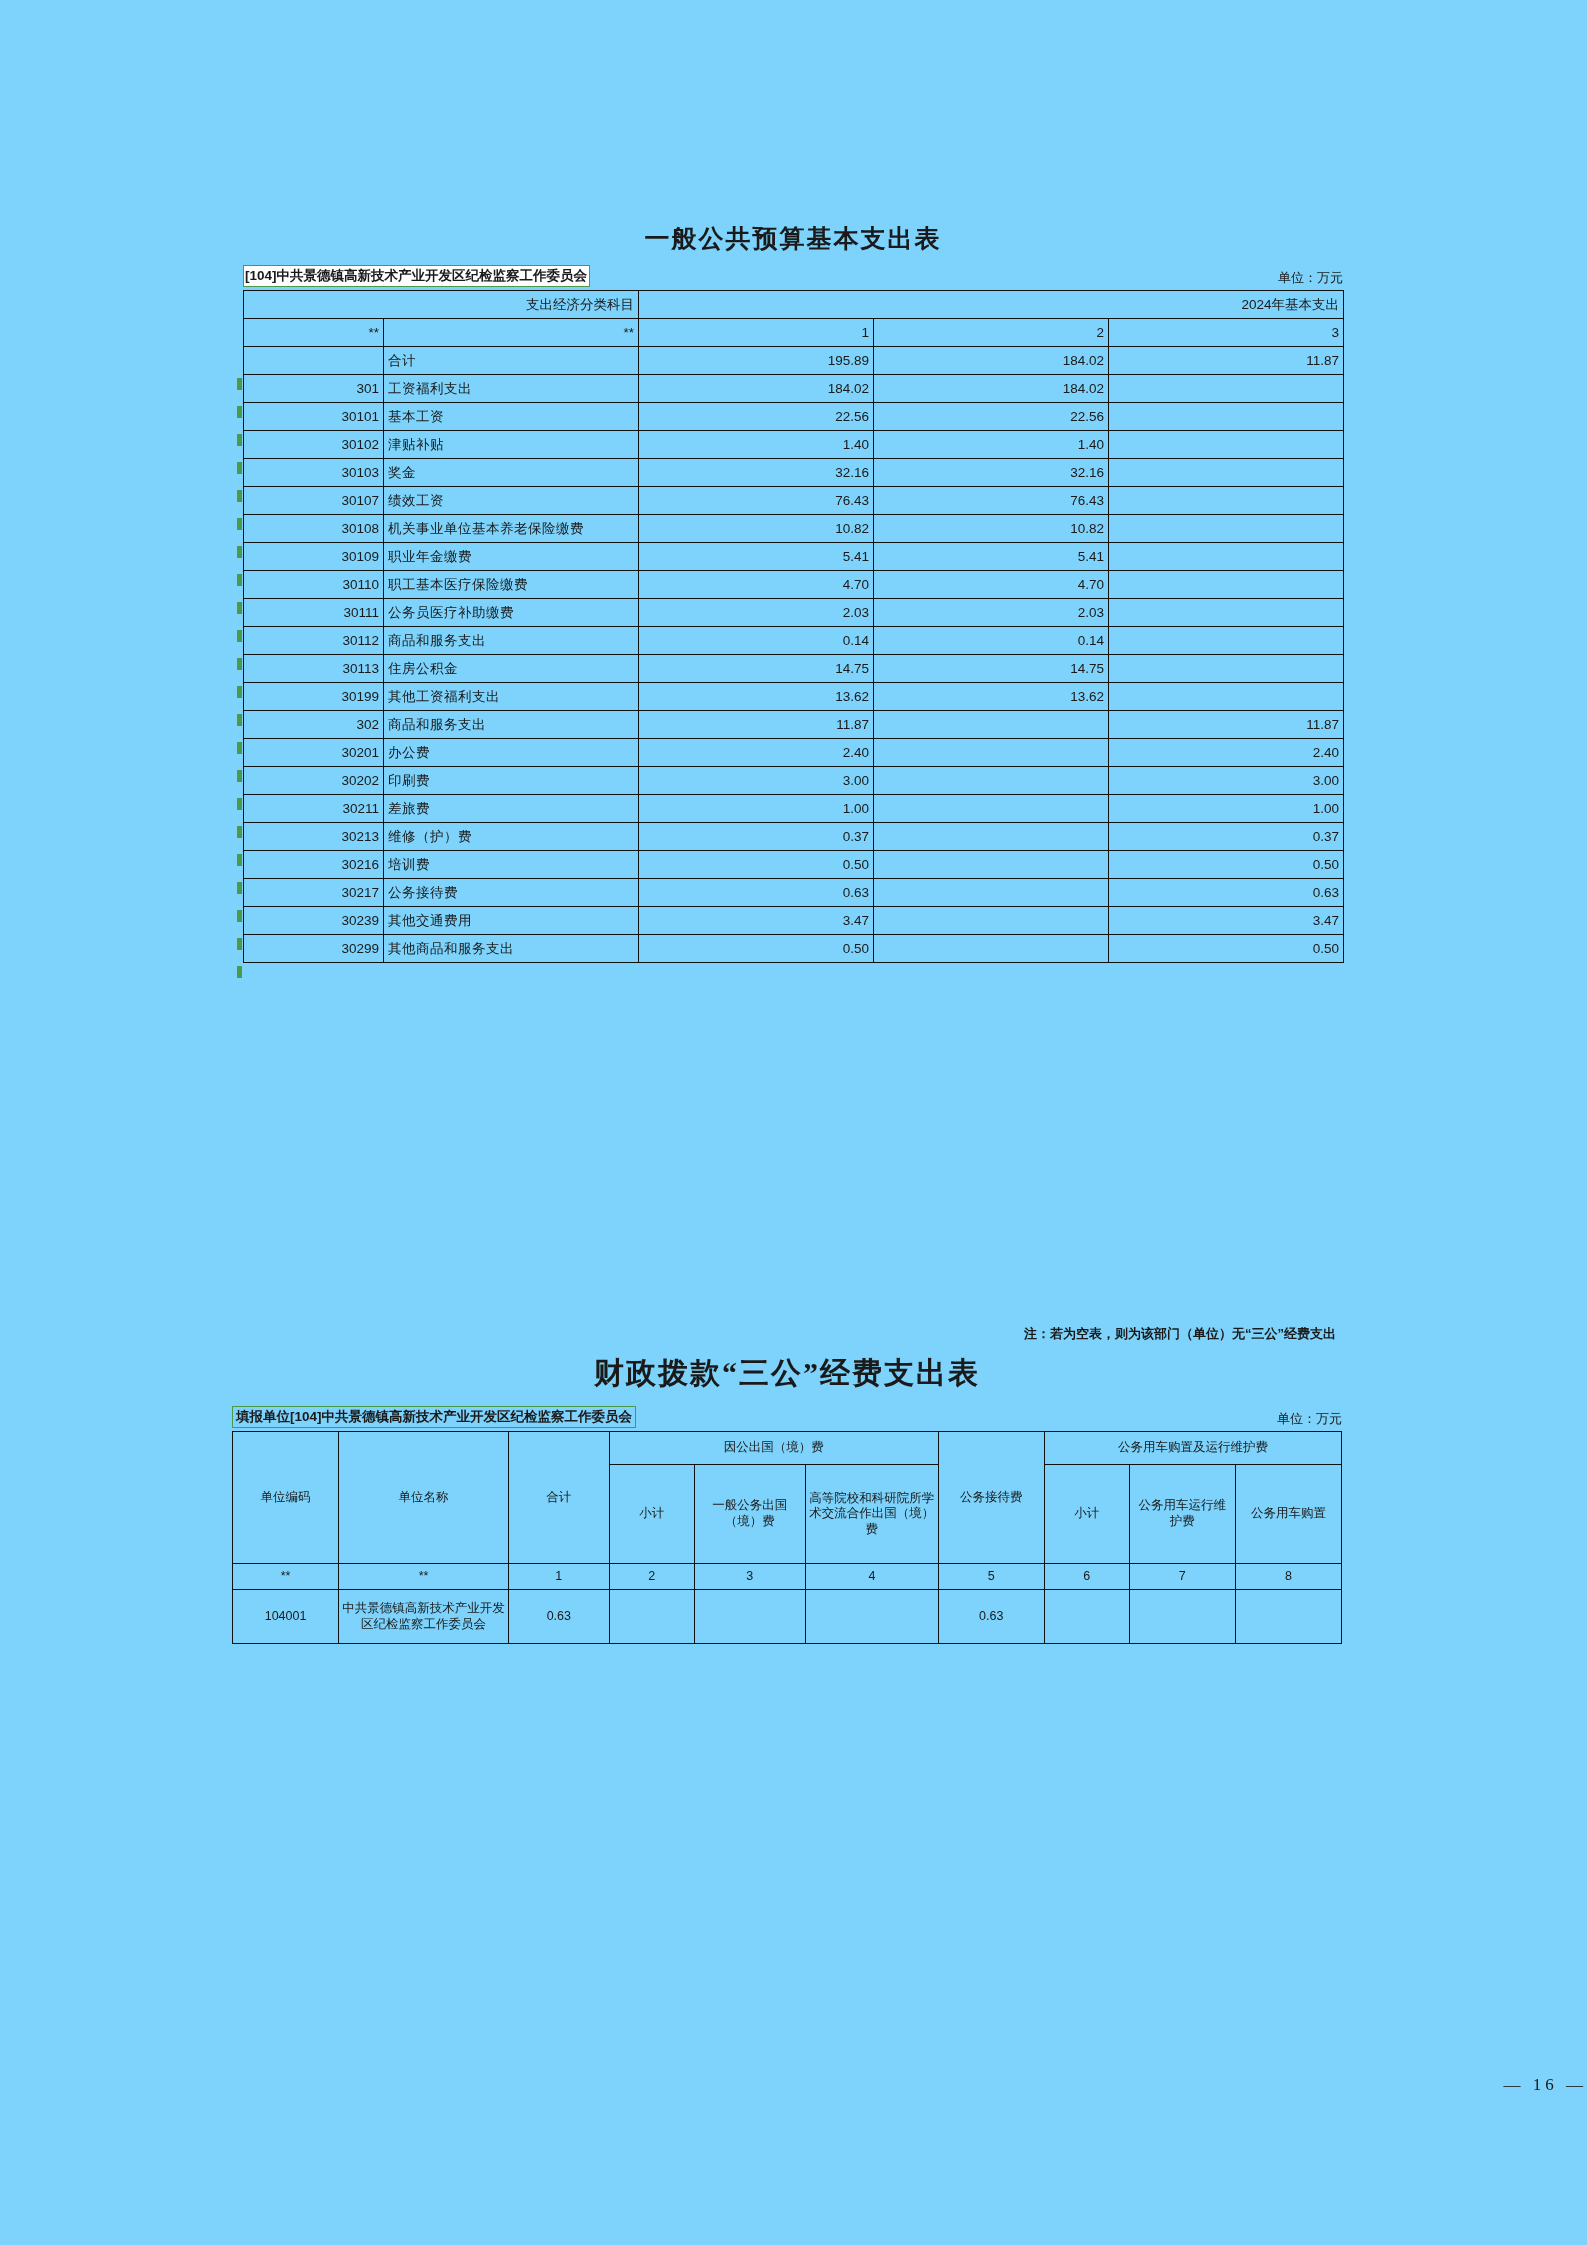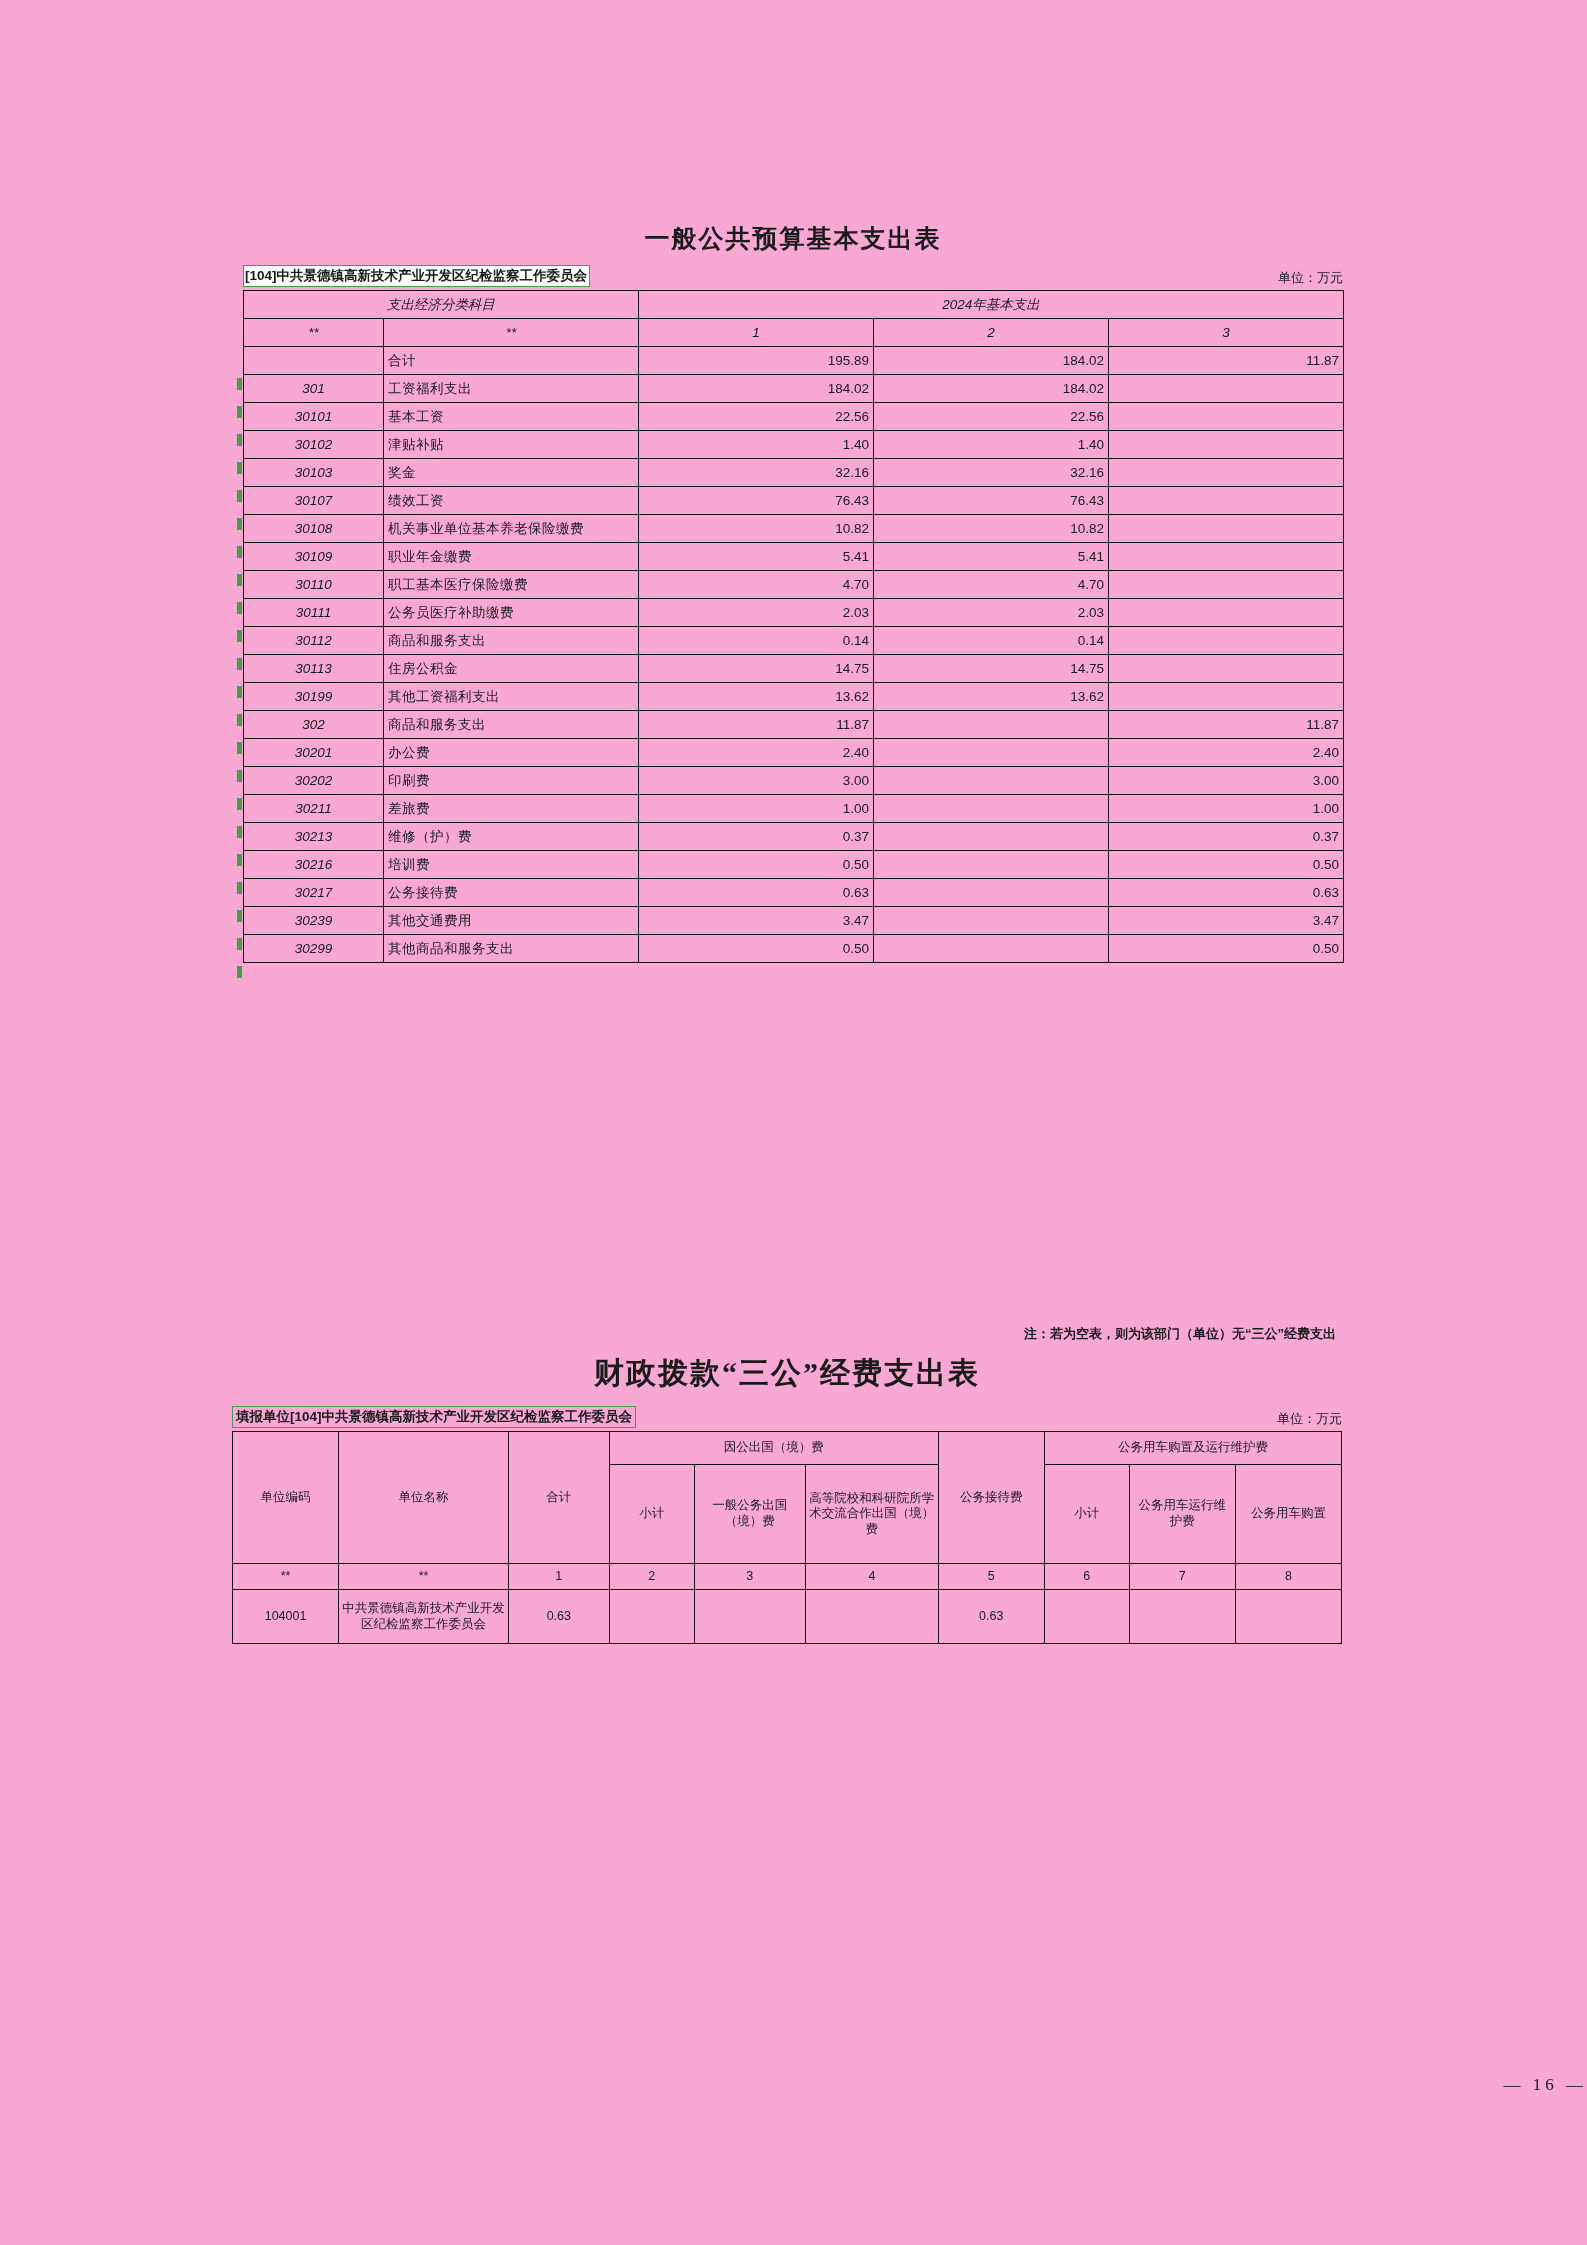--- a/index.html
+++ b/index.html
@@ -10,21 +10,21 @@
   body {
     width: 1587px;
     height: 2245px;
     position: relative;
     font-family: "Liberation Sans", sans-serif;
     color: #1a1a1a;
   }
   .page {
     position: absolute;
     inset: 0;
-    background: #f9a8d4;
+    background: #7dd3fc;
     padding-left: 24px;
   }
 
   
   .block1 {
     position: absolute;
     left: 243px;
     top: 222px;
     width: 1100px;
   }
@@ -59,21 +59,21 @@
   }
   table.grid th, table.grid td {
     border: 1px solid #111;
     font-size: 13.5px;
     font-weight: normal;
     padding: 3px 4px;
     height: 21px;
     vertical-align: middle;
     line-height: 1.15;
   }
-  .c-center { text-align: center; font-style: italic; }
+  .c-center { text-align: right; }
   .c-left { text-align: left; }
   .c-right { text-align: right; padding-right: 10px; }
   .nm { letter-spacing: 0.5px; }
   .indent1 { padding-left: 44px; }
   .indent0 { padding-left: 18px; }
 
   
   .greenmark {
     position: absolute;
     left: -6px;

